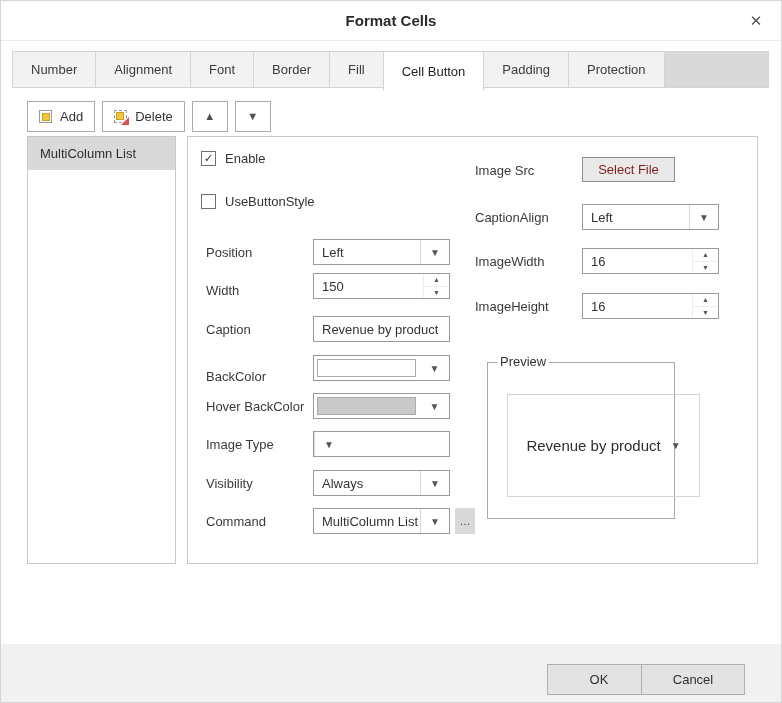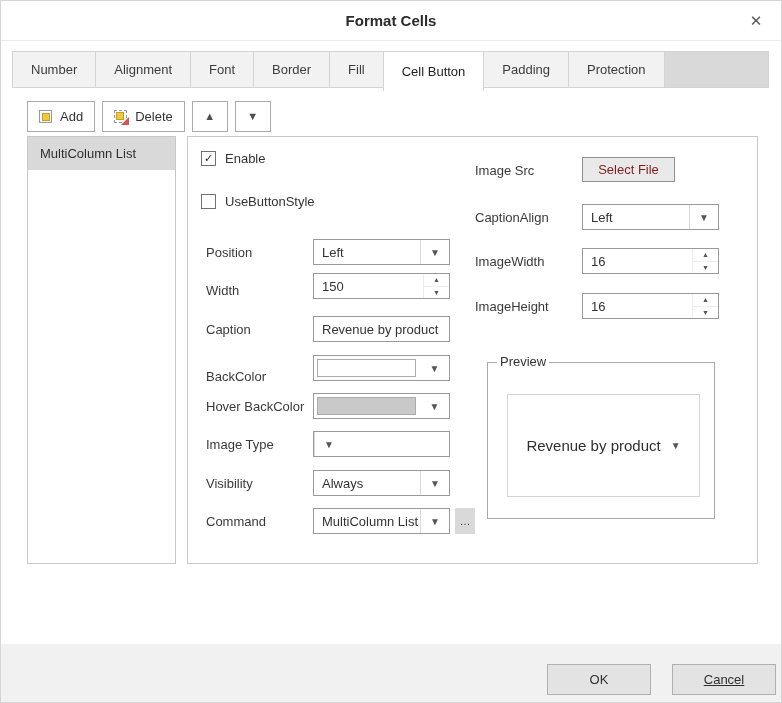--- a/index.html
+++ b/index.html
@@ -76,35 +76,35 @@
           font-size: 7px; color: #555; cursor: pointer; }
   .spin.up { border-bottom: 1px solid #ededed; }
   .swatch { flex: 1; margin: 3px 4px 3px 3px; border: 1px solid #ababab; }
   .more-btn { position: absolute; left: 267px; top: 371px; width: 20px; height: 26px;
               background: #d9d9d9; border: none; color: #444; font-size: 11px; cursor: pointer;
               display: flex; align-items: center; justify-content: center; }
   .btn-selectfile { position: absolute; left: 394px; top: 20px; width: 93px; height: 25px;
                     background: #e9e9e9; border: 1px solid #8f8f8f; color: #7f1d1d;
                     font-size: 13px; cursor: pointer; }
   
-  .groupbox { position: absolute; left: 299px; top: 225px; width: 228px; height: 157px;
+  .groupbox { position: absolute; left: 299px; top: 225px; width: 188px; height: 157px;
               border: 1px solid #a9a9a9; }
   .legend { position: absolute; top: -9px; left: 9px; background: #fff; padding: 0 3px;
             color: #333; }
   .preview-box { position: absolute; left: 19px; top: 31px; width: 193px; height: 103px;
                  border: 1px solid #d4d4d4; display: flex; align-items: center; justify-content: center;
                  gap: 10px; cursor: pointer; }
   .preview-caption { font-size: 15px; color: #2f2f2f; white-space: nowrap; }
   .preview-arrow { font-size: 10px; color: #555; }
   
   .footer { position: absolute; left: 0; top: 643px; width: 782px; height: 60px; background: #f1f1f1; }
   .fbtn { position: absolute; top: 20px; width: 104px; height: 31px; background: #e3e3e3;
           border: 1px solid #b0b0b0; font-size: 13px; color: #2f2f2f; cursor: pointer; }
   .fbtn.ok { left: 546px; }
-  .fbtn.cancel { left: 671px; text-decoration: underline; }
+  .fbtn.cancel { left: 640px; }
 </style>
 </head>
 <body>
 
 <div class="titlebar">
   <div class="title">Format Cells</div>
   <button class="close-btn">
     <span>✕</span>
   </button>
 </div>

